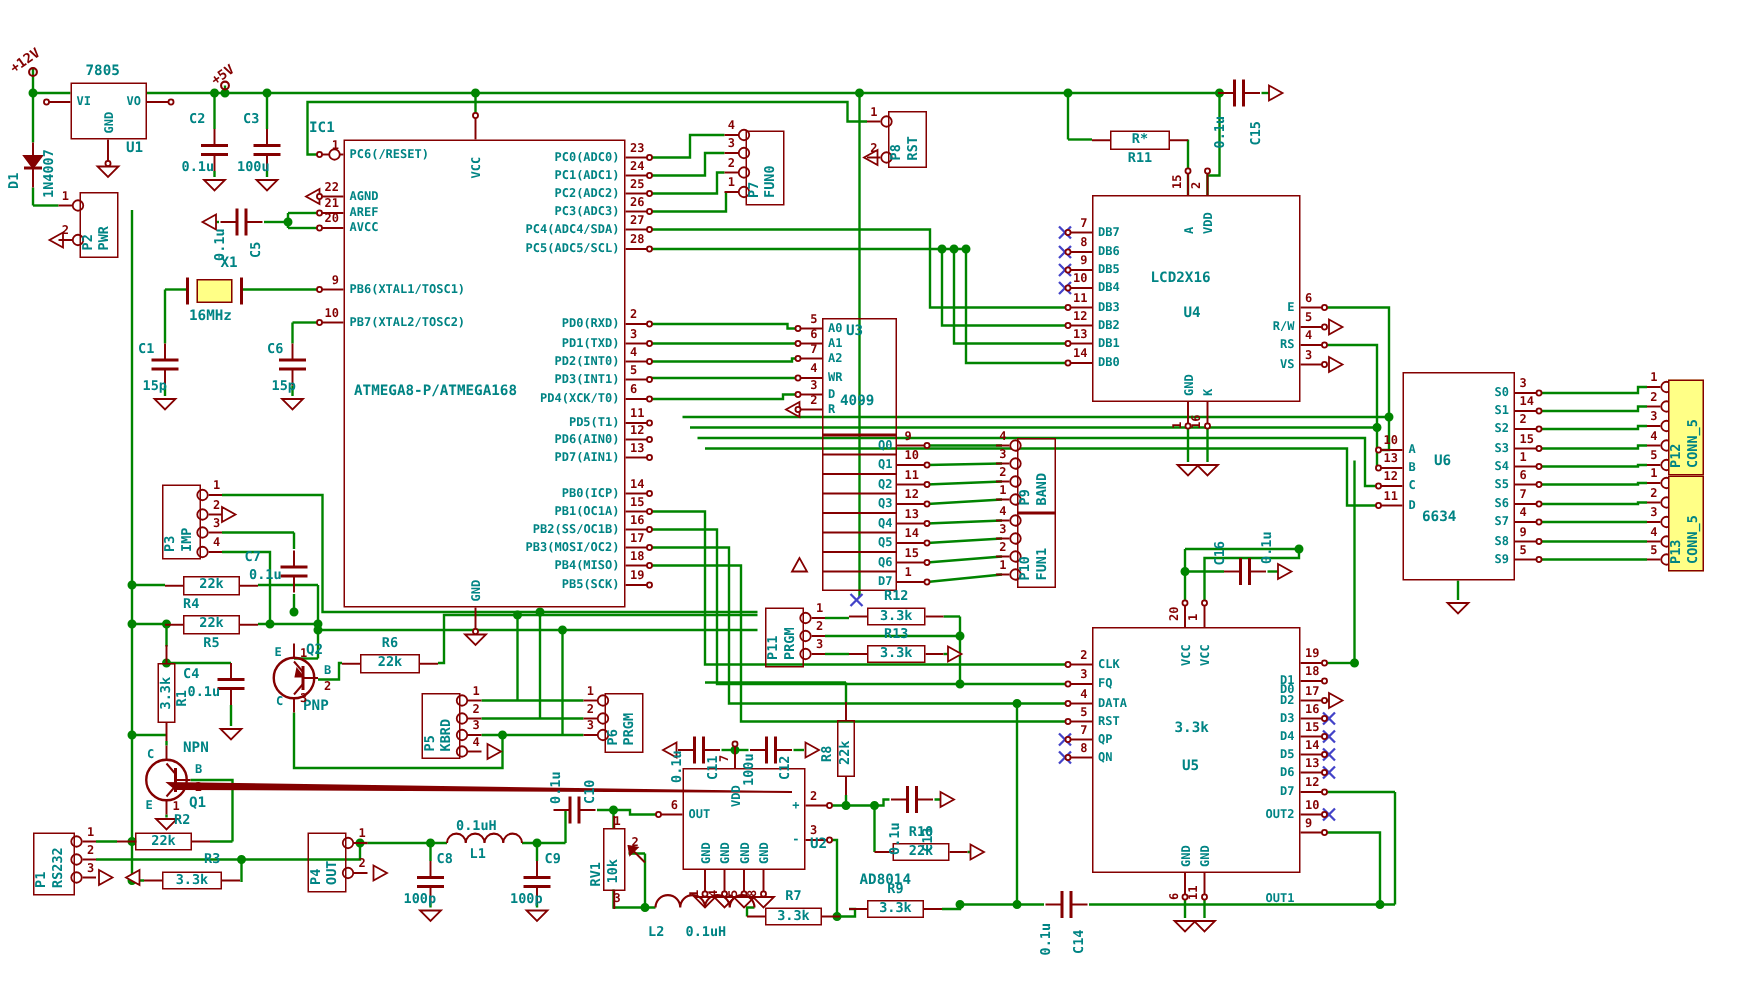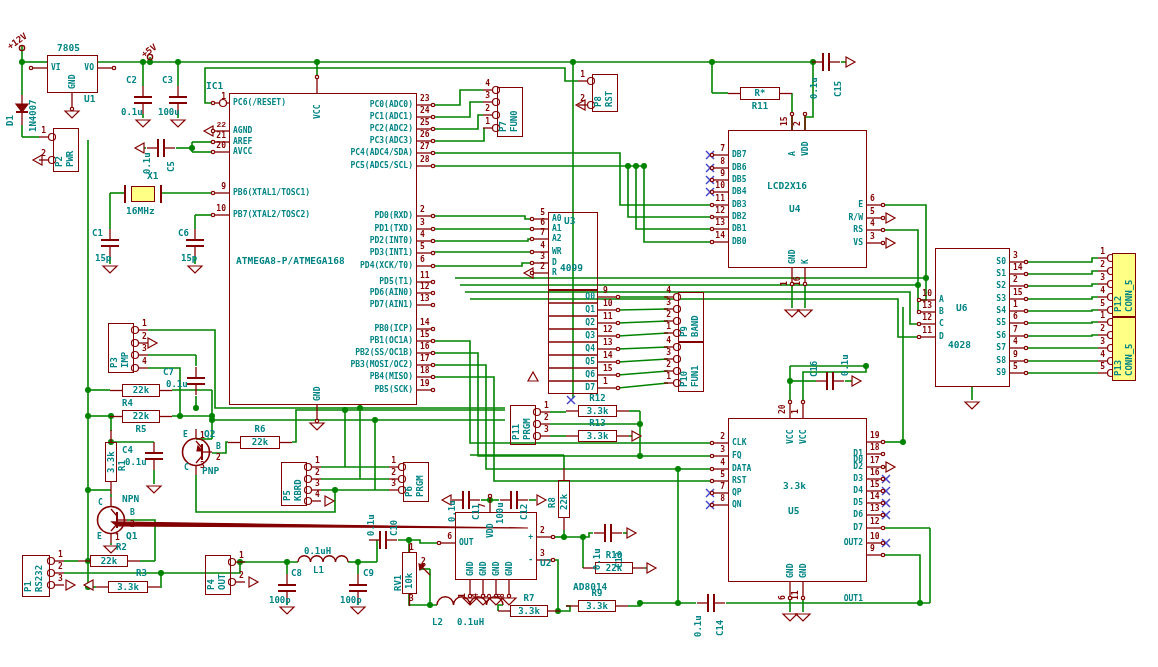--- a/index.html
+++ b/index.html
@@ -733,21 +733,21 @@
     <span class="t" style="font-size: 9.5px; color: rgb(0, 132, 132); top: 94px; left: 84px;">U1</span>
     <span class="t" style="font-size: 9.5px; color: rgb(0, 132, 132); top: 43px; left: 57px;">7805</span>
     <span class="t" style="font-size: 8px; color: rgb(0, 132, 132); top: 64px; left: 51px;">VI</span>
     <span class="t" style="font-size: 8px; color: rgb(0, 132, 132); top: 64px; right: 1064px; text-align: right;">VO</span>
     <span class="t vt" style="font-size: 8px; color: rgb(0, 132, 132); top: 89px; left: 69px;">GND</span>
     <div class="bx" style="left: 229px; top: 93px; width: 188px; height: 312px;"></div>
     <span class="t" style="font-size: 9.5px; color: rgb(0, 132, 132); top: 81px; left: 206px;">IC1</span>
     <span class="t" style="font-size: 9.5px; color: rgb(0, 132, 132); top: 256px; left: 236px;">ATMEGA8-P/ATMEGA168</span>
     <span class="t" style="font-size: 8px; color: rgb(132, 0, 0); top: 93px; right: 932px; text-align: right;">1</span>
     <span class="t" style="font-size: 8px; color: rgb(0, 132, 132); top: 99px; left: 233px;">PC6(/RESET)</span>
-    <span class="t" style="font-size: 8px; color: rgb(132, 0, 0); top: 121px; right: 932px; text-align: left; font-family: Liberation Mono, monospace;">22</span>
+    <span class="t" style="font-size: 8px; color: rgb(132, 0, 0); top: 121px; right: 932px; text-align: left;">22</span>
     <span class="t" style="font-size: 8px; color: rgb(0, 132, 132); top: 127px; left: 233px;">AGND</span>
     <span class="t" style="font-size: 8px; color: rgb(132, 0, 0); top: 132px; right: 932px; text-align: right;">21</span>
     <span class="t" style="font-size: 8px; color: rgb(0, 132, 132); top: 138px; left: 233px;">AREF</span>
     <span class="t" style="font-size: 8px; color: rgb(132, 0, 0); top: 142px; right: 932px; text-align: right;">20</span>
     <span class="t" style="font-size: 8px; color: rgb(0, 132, 132); top: 148px; left: 233px;">AVCC</span>
     <span class="t" style="font-size: 8px; color: rgb(132, 0, 0); top: 183px; right: 932px; text-align: right;">9</span>
     <span class="t" style="font-size: 8px; color: rgb(0, 132, 132); top: 189px; left: 233px;">PB6(XTAL1/TOSC1)</span>
     <span class="t" style="font-size: 8px; color: rgb(132, 0, 0); top: 205px; right: 932px; text-align: right;">10</span>
     <span class="t" style="font-size: 8px; color: rgb(0, 132, 132); top: 211px; left: 233px; text-align: right;">PB7(XTAL2/TOSC2)</span>
     <span class="t" style="font-size: 8px; color: rgb(132, 0, 0); top: 95px; left: 420px;">23</span>
@@ -880,21 +880,21 @@
     <span class="t vt" style="font-size: 8px; color: rgb(132, 0, 0); top: 414px; left: 779px;">20</span>
     <span class="t vt" style="font-size: 8px; color: rgb(0, 132, 132); top: 444px; left: 787px;">VCC</span>
     <span class="t vt" style="font-size: 8px; color: rgb(132, 0, 0); top: 414px; left: 792px;">1</span>
     <span class="t vt" style="font-size: 8px; color: rgb(0, 132, 132); top: 444px; left: 800px;">VCC</span>
     <span class="t vt" style="font-size: 8px; color: rgb(132, 0, 0); top: 600px; left: 779px;">6</span>
     <span class="t vt" style="font-size: 8px; color: rgb(0, 132, 132); top: 578px; left: 787px;">GND</span>
     <span class="t vt" style="font-size: 8px; color: rgb(132, 0, 0); top: 600px; left: 792px;">11</span>
     <span class="t vt" style="font-size: 8px; color: rgb(0, 132, 132); top: 578px; left: 800px;">GND</span>
     <div class="bx" style="left: 935px; top: 248px; width: 75px; height: 139px;"></div>
     <span class="t" style="font-size: 9.5px; color: rgb(0, 132, 132); top: 303px; left: 956px;">U6</span>
-    <span class="t" style="font-size: 9.5px; color: rgb(0, 132, 132); top: 340px; left: 948px;">4028</span>
+    <span class="t" style="font-size: 9.5px; color: rgb(0, 132, 132); top: 340px; left: 948px;">6634</span>
     <span class="t" style="font-size: 8px; color: rgb(132, 0, 0); top: 290px; right: 226px; text-align: right;">10</span>
     <span class="t" style="font-size: 8px; color: rgb(0, 132, 132); top: 296px; left: 939px;">A</span>
     <span class="t" style="font-size: 8px; color: rgb(132, 0, 0); top: 302px; right: 226px; text-align: right;">13</span>
     <span class="t" style="font-size: 8px; color: rgb(0, 132, 132); top: 308px; left: 939px;">B</span>
     <span class="t" style="font-size: 8px; color: rgb(132, 0, 0); top: 314px; right: 226px; text-align: right;">12</span>
     <span class="t" style="font-size: 8px; color: rgb(0, 132, 132); top: 320px; left: 939px;">C</span>
     <span class="t" style="font-size: 8px; color: rgb(132, 0, 0); top: 327px; right: 226px; text-align: right;">11</span>
     <span class="t" style="font-size: 8px; color: rgb(0, 132, 132); top: 333px; left: 939px;">D</span>
     <span class="t" style="font-size: 8px; color: rgb(132, 0, 0); top: 252px; left: 1013px;">3</span>
     <span class="t" style="font-size: 8px; color: rgb(0, 132, 132); top: 258px; right: 152px; text-align: right;">S0</span>

